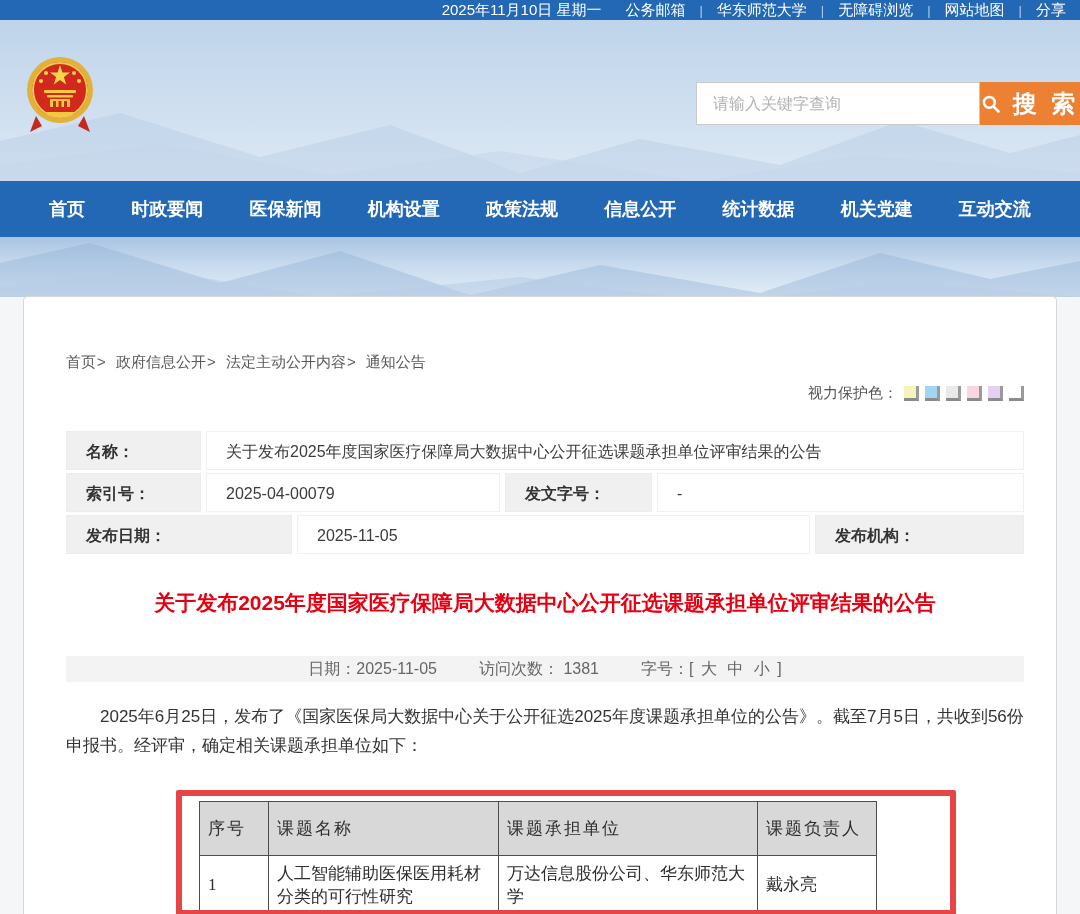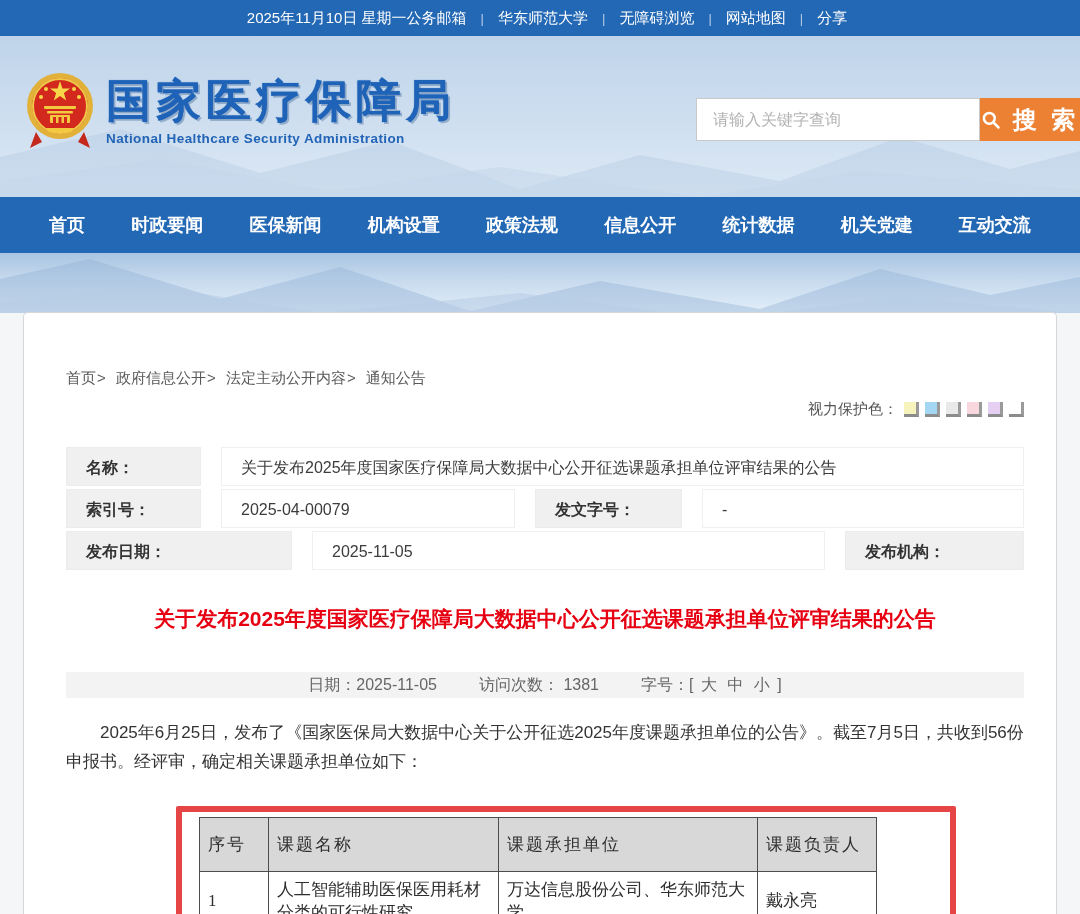--- a/index.html
+++ b/index.html
@@ -1,23 +1,23 @@
 <!DOCTYPE html>
 <html><head>
 <meta charset="utf-8">
 <style>
   * { margin:0; padding:0; box-sizing:border-box; }
   html,body { width:1080px; height:914px; overflow:hidden; background:#f5f6f7;
               font-family:"Liberation Sans", sans-serif; }
   .page { position:relative; width:1080px; height:914px; }
 
   
-  .topbar { height:36px; background:#2368b4; color:#fff; display:flex;
-            align-items:center; justify-content:center; padding:0 14px 0 28px;
-            font-size:15px; }
+  .topbar { height:20px; background:#2368b4; color:#fff; display:flex;
+            align-items:center; justify-content:flex-end; padding:0 14px 0 28px;
+            font-size:15px;gap:24px; }
   .topbar-links { display:flex; align-items:center; gap:14px; white-space:nowrap; }
   .topbar-links .sep { color:rgba(255,255,255,.65); font-size:13px; }
   .topbar-links a { color:#fff; text-decoration:none; cursor:pointer; }
 
   
   .masthead { position:relative; height:161px;
               background:linear-gradient(180deg,#bfd4ea 0%,#cfdff0 55%,#dde9f5 100%);
               overflow:hidden; }
   .masthead svg.mtn { position:absolute; left:0; bottom:-4px; width:100%; height:90px; opacity:.55; }
   .brand { position:absolute; left:26px; top:36px; display:flex; align-items:flex-start; }
@@ -58,21 +58,21 @@
   .breadcrumb .bsep { margin:0 6px 0 1px; cursor:default; }
 
   .eye-row { margin-top:12px; display:flex; justify-content:flex-end; align-items:center;
              font-size:15px; color:#555; }
   .eye-label { margin-right:0; }
   .swatch { display:inline-block; width:15px; height:15px; margin-left:6px;
             border-right:3px solid #9a9a9a; border-bottom:3px solid #8b8b8b; cursor:pointer; }
 
   
   .doc-info { margin-top:28px; display:flex; flex-direction:column; gap:3px; }
-  .di-row { display:grid; gap:20px; }
+  .di-row { display:grid; gap:5px; }
   .di-row.r1 { grid-template-columns:135px 1fr; }
   .di-row.r2 { grid-template-columns:135px 294px 147px 1fr; }
   .di-row.r3 { grid-template-columns:226px 513px 1fr; }
   .di-cell { height:39px; line-height:39px; font-size:16px; color:#3c3c3c;
              padding-left:19px; background:#fff; border:1px solid #f0f0f0; }
   .di-cell.lbl { background:#f0f0f0; border-color:#ececec; font-weight:bold; color:#333; }
 
   .art-title { margin-top:34px; text-align:center; font-size:21px; font-weight:bold;
                color:#e60012; line-height:30px; }
 
@@ -142,24 +142,20 @@
         <circle cx="15" cy="25" r="2" fill="#f7d74a"></circle>
           <circle cx="53" cy="25" r="2" fill="#f7d74a"></circle>
         <rect x="18" y="34" width="32" height="3" rx="1" fill="#f3c93f"></rect>
         <rect x="21" y="39" width="26" height="2.4" rx="1" fill="#f3c93f"></rect>
         <rect x="24" y="43" width="20" height="8" rx="1" fill="#f3c93f"></rect>
         <rect x="27" y="45" width="3" height="6" fill="#d2281e"></rect>
         <rect x="32.5" y="45" width="3" height="6" fill="#d2281e"></rect>
         <rect x="38" y="45" width="3" height="6" fill="#d2281e"></rect>
         <path d="M20 56 h28 l-3 4 h-22 z" fill="#f3c93f"></path>
       </svg>
-      <div class="brand-text">
-        <div class="site-title">国家医疗保障局</div>
-        <div class="site-sub">National Healthcare Security Administration</div>
-      </div>
     </div>
 
     <div class="search-wrap">
       <input class="search-input" type="text" placeholder="请输入关键字查询" style="">
       <button class="search-btn">
         <svg class="mag" viewBox="0 0 24 24" fill="none" stroke="#fff" stroke-width="3" stroke-linecap="round">
           <circle cx="10" cy="10" r="6.5"></circle>
             <line x1="15" y1="15" x2="21" y2="21"></line>
         </svg>
         <span>搜 索</span>

